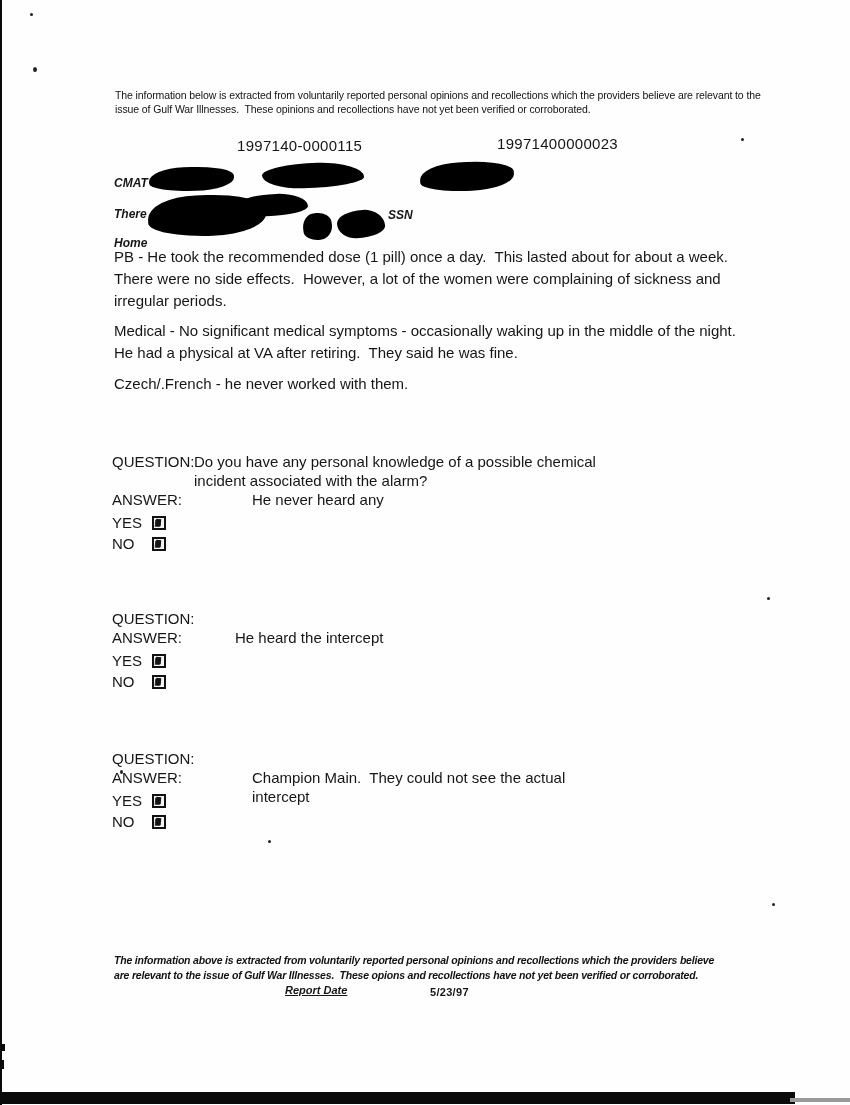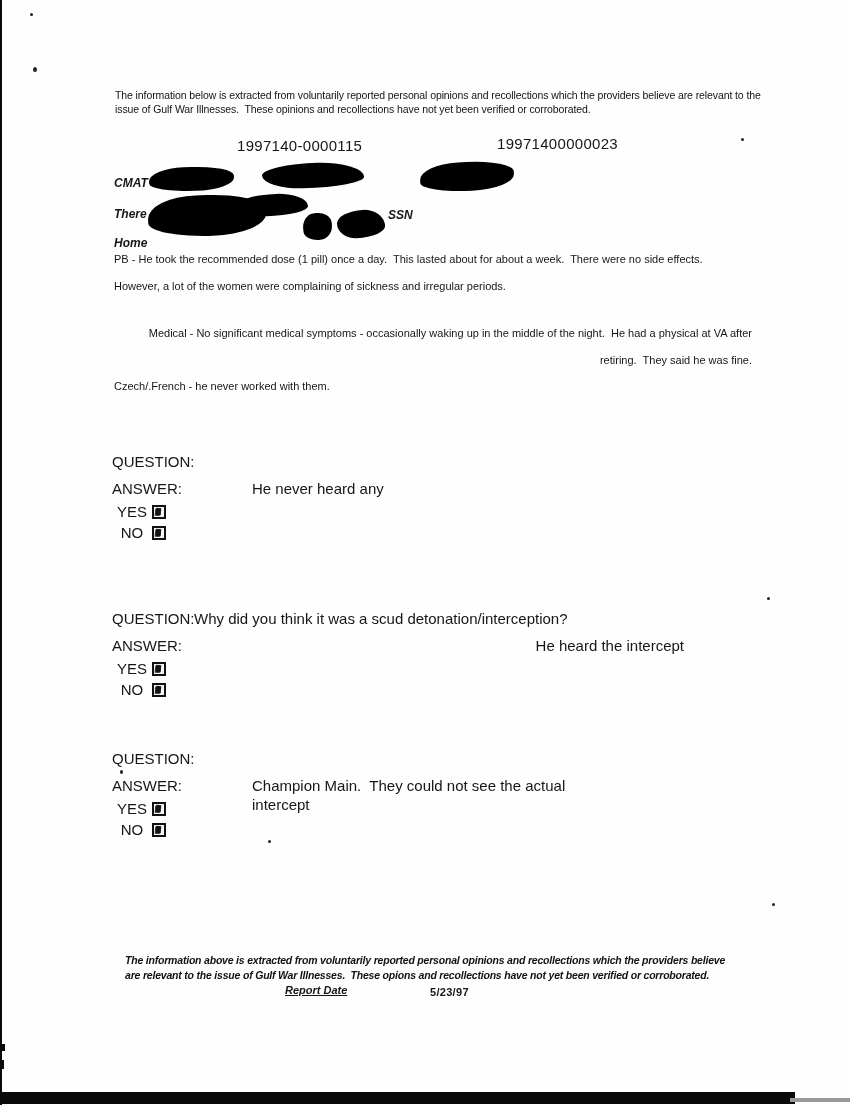--- a/index.html
+++ b/index.html
@@ -26,37 +26,37 @@
   .lbl{font-weight:bold;font-style:italic;font-size:12px;margin-top:43px;}
   .val{font-size:15px;letter-spacing:.3px;}
   .redaction{background:#000;}
   .r1{border-radius:45% 55% 50% 60% / 60% 45% 55% 40%;}
   .r2{border-radius:55% 45% 60% 40% / 45% 60% 40% 55%;}
   .phone-box{left:562px;top:160px;width:152px;height:77px;border:2px solid #111;background:#fff;}
   .phone-box .lbl{position:absolute;left:9px;top:7px;}
   .phone-redaction{position:absolute;left:5px;top:31px;width:97px;height:31px;transform:rotate(-4deg);}
 
   
-  .para{font-size:11px;line-height:27px;width:638px;}
+  .para{font-size:15px;line-height:22px;width:638px;}
   .disclaimer-top{font-size:10.5px;line-height:1.38;width:650px;letter-spacing:-0.1px;color:#121212;}
   .disclaimer-bottom{font-size:10.5px;line-height:1.4;width:614px;font-weight:bold;font-style:italic;letter-spacing:-0.2px;color:#121212;}
 
   
   .qa{font-size:15px;line-height:18.8px;}
   .qa-row{display:flex;align-items:flex-start;}
   .qa-qlabel{width:82px;flex:none;}
   .qa-alabel{width:140px;flex:none;}
   .qa-alabel.sm{width:123px;}
   .qa-qtext{display:block;}
-  .answer-row{margin-top:8px;height:20px;justify-content:space-between;}
+  .answer-row{margin-top:0;height:20px;}
   .w430{width:430px;}
   .w490{width:490px;}
   .w380{width:380px;}
   .aw345{width:345px;}
-  .yn-row{display:flex;align-items:center;height:17px;margin-top:4px;text-align:center;}
+  .yn-row{display:flex;align-items:center;height:17px;margin-top:4px;}
   .yn-label{width:40px;flex:none;}
   .checkbox{
     width:10px;height:10px;flex:none;
     border:2px solid #111;
     position:relative;display:inline-block;
     background:#f4f4f4;
   }
   .checkbox .mark{
     position:absolute;left:2px;top:1px;width:5px;height:7px;
     background:#141414;transform:rotate(4deg);
@@ -99,26 +99,27 @@
   <div class="abs redaction r1" style="left:420px;top:162px;width:94px;height:29px;transform:rotate(-3deg);"></div>
 
 
   <div class="abs lbl" style="left:114px;top:193px;">Home</div>
   <div class="abs redaction r1" style="left:148px;top:195px;width:118px;height:41px;transform:rotate(-2deg);"></div>
   <div class="abs redaction r2" style="left:238px;top:194px;width:70px;height:22px;transform:rotate(-2deg);"></div>
   <div class="abs redaction r1" style="left:303px;top:213px;width:29px;height:27px;transform:rotate(-7deg);"></div>
   <div class="abs redaction r2" style="left:337px;top:210px;width:48px;height:28px;transform:rotate(-3deg);"></div>
 
   <div class="abs para pre" style="left:114px;top:246px;">PB - He took the recommended dose (1 pill) once a day.  This lasted about for about a week.  There were no side effects.  However, a lot of the women were complaining of sickness and irregular periods.</div>
-  <div class="abs para pre" style="left:114px;top:320px;text-align:right;">Medical - No significant medical symptoms - occasionally waking up in the middle of the night.  He had a physical at VA after retiring.  They said he was fine.</div>
+  <div class="abs para pre" style="left:114px;top:320px;">Medical - No significant medical symptoms - occasionally waking up in the middle of the night.  He had a physical at VA after retiring.  They said he was fine.</div>
   <div class="abs para pre" style="left:114px;top:373px;">Czech/.French - he never worked with them.</div>
 
   <div class="abs qa" style="left:112px;top:453px;">
     <div class="qa-row">
       <span class="qa-qlabel">QUESTION:</span>
+      <span class="qa-qtext w430 pre">Do you have any personal knowledge of a possible chemical incident associated with the alarm?</span>
     </div>
     <div class="qa-row answer-row">
       <span class="qa-alabel">ANSWER:</span>
       <span class="qa-atext pre">He never heard any</span>
     </div>
     <div class="yn-row">
       <span class="yn-label">YES</span>
       <span class="checkbox">
           <span class="mark"></span>
         </span>
@@ -127,21 +128,20 @@
       <span class="yn-label">NO</span>
       <span class="checkbox">
           <span class="mark"></span>
         </span>
     </div>
   </div>
 
   <div class="abs qa" style="left:112px;top:610px;">
     <div class="qa-row">
       <span class="qa-qlabel">QUESTION:</span>
-      <span class="qa-qtext w490 pre">Why did you think it was a scud detonation/interception?</span>
     </div>
     <div class="qa-row answer-row">
       <span class="qa-alabel sm">ANSWER:</span>
       <span class="qa-atext pre">He heard the intercept</span>
     </div>
     <div class="yn-row">
       <span class="yn-label">YES</span>
       <span class="checkbox">
           <span class="mark"></span>
         </span>
@@ -169,17 +169,17 @@
         </span>
     </div>
     <div class="yn-row">
       <span class="yn-label">NO</span>
       <span class="checkbox">
           <span class="mark"></span>
         </span>
     </div>
   </div>
 
-  <div class="abs disclaimer-bottom pre" style="left:114px;top:953px;margin-left:11px;">The information above is extracted from voluntarily reported personal opinions and recollections which the providers believe are relevant to the issue of Gulf War Illnesses.  These opions and recollections have not yet been verified or corroborated.</div>
+  <div class="abs disclaimer-bottom pre" style="left:114px;top:953px;">The information above is extracted from voluntarily reported personal opinions and recollections which the providers believe are relevant to the issue of Gulf War Illnesses.  These opions and recollections have not yet been verified or corroborated.</div>
   <div class="abs report-label" style="left:285px;top:984px;text-decoration:underline;">Report Date</div>
   <div class="abs report-value" style="left:430px;top:986px;">5/23/97</div>
 
 </div>
 
 </body></html>

